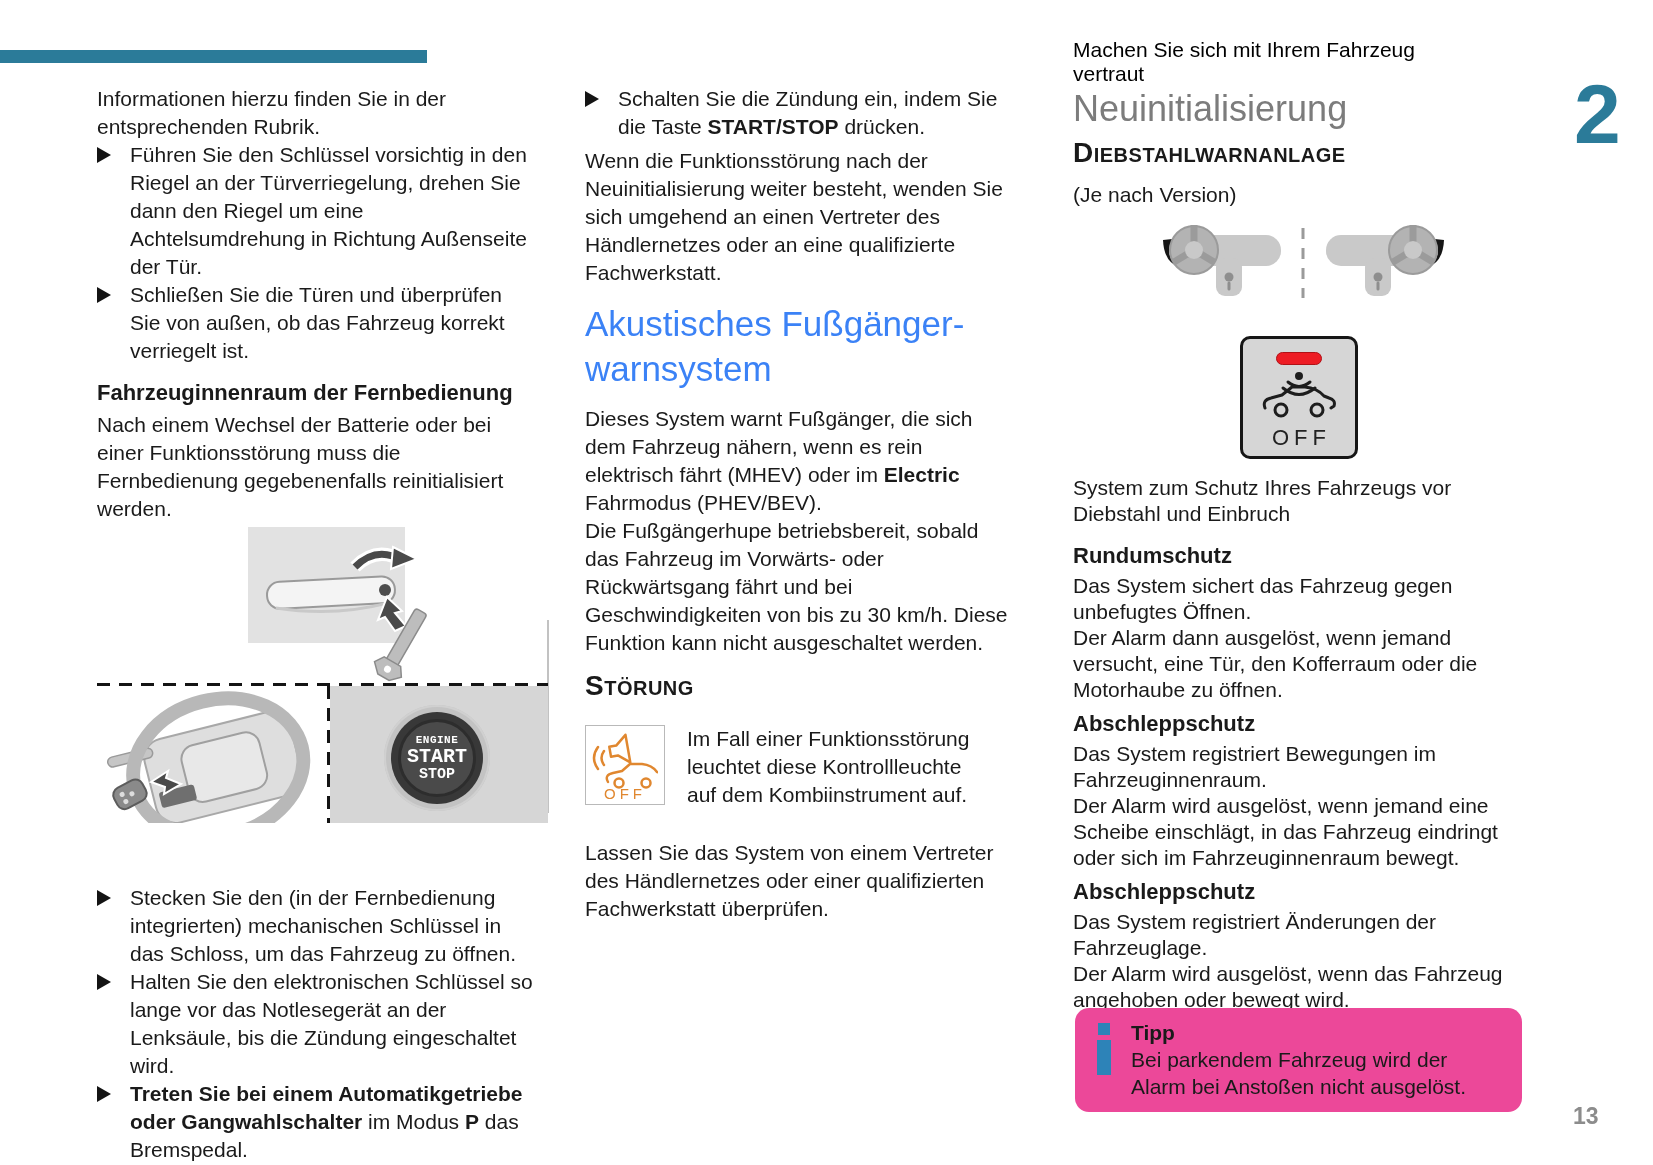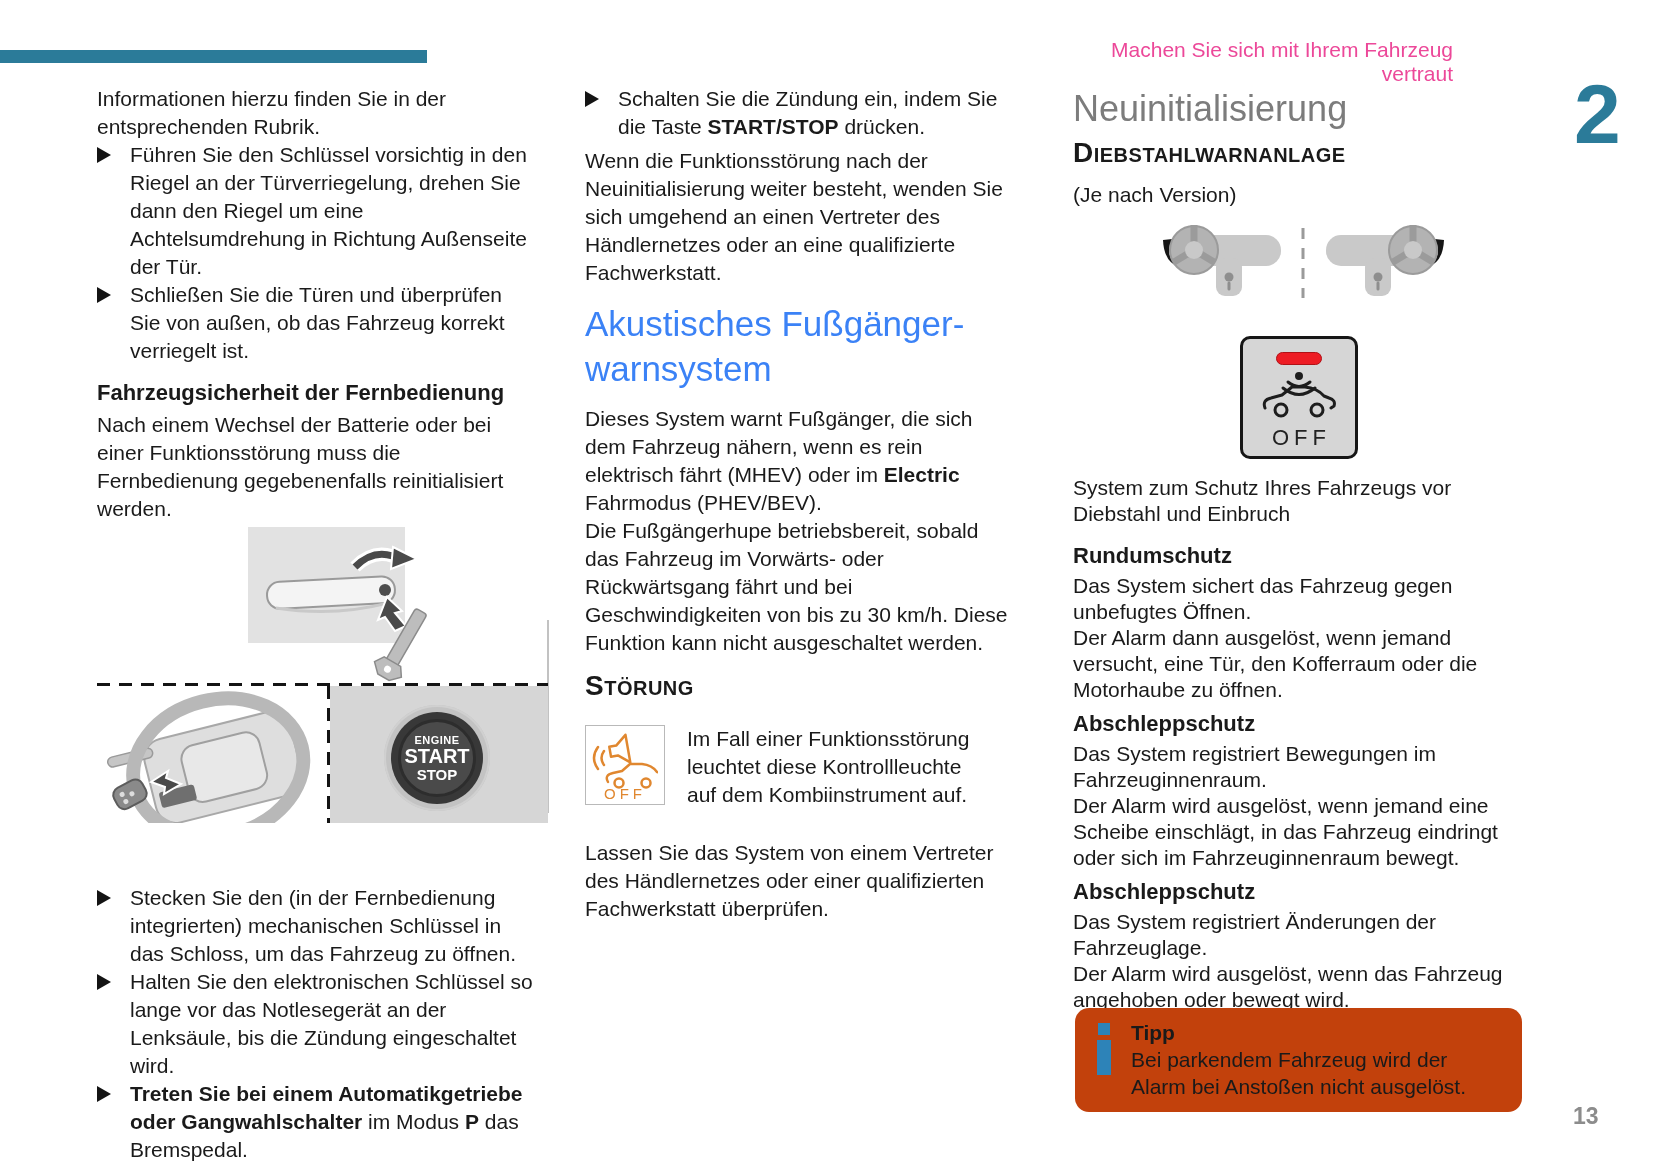--- a/index.html
+++ b/index.html
@@ -1,20 +1,20 @@
 <!DOCTYPE html>
 <html><head>
 <meta charset="utf-8">
 <style>
   html,body{margin:0;padding:0;background:#fff;}
   body{font-family:"Liberation Sans",sans-serif;color:#1a1a1a;}
   .page{position:relative;width:1653px;height:1165px;background:#fff;overflow:hidden;}
 
   .topbar{position:absolute;left:0;top:50px;width:427px;height:13px;background:#2b7b99;}
-  .running{position:absolute;left:1073px;top:38px;width:380px;text-align:right;font-size:21px;color:#ec4899;}
+  .running{position:absolute;left:1073px;top:38px;width:380px;text-align:left;font-size:21px;color:#000000;}
   .chapter{position:absolute;left:1574px;top:72px;font-size:84px;font-weight:bold;color:#2b7b99;line-height:1;}
   .pagenum{position:absolute;left:1573px;top:1103px;font-size:23px;font-weight:bold;color:#8c8c8c;}
   .v-rule{position:absolute;left:547px;top:620px;width:2px;height:193px;background:#c2c2c2;}
 
   .col{position:absolute;top:85px;font-size:21px;line-height:28px;}
   #col1{left:97px;width:440px;}
   #col2{left:585px;width:428px;}
   #col3{left:1073px;top:88px;width:430px;line-height:26px;}
   p{margin:0;}
 
@@ -26,21 +26,21 @@
   .h3{font-size:22px;font-weight:bold;margin:14px 0 4px 0;line-height:28px;}
   .h-gray{color:#3b82f6;font-weight:normal;margin:14px 0 0 0;font-size:35px;line-height:45px;}
   .h-gray-lg{color:#7c7c7c;font-weight:normal;margin:0;font-size:36px;line-height:42px;}
   .h-sc{font-variant:small-caps;font-weight:bold;font-size:28px;line-height:34px;letter-spacing:0.5px;margin:0;}
 
   
   .fig-handle{position:relative;height:158px;margin-top:2px;}
   .fig-handle svg{position:absolute;left:140px;top:0;}
 
   
-  .fig-ignition{position:relative;margin-top:0;width:451px;height:140px;}
+  .fig-ignition{position:relative;margin-top:0;width:451px;height:140px;font-family:Liberation Mono, monospace;}
   .dash-top{position:absolute;left:0;top:0;width:100%;height:3px;background:repeating-linear-gradient(to right,#141414 0 13px,transparent 13px 22px);}
   .dash-vert{position:absolute;left:230px;top:3px;width:3px;height:137px;background:repeating-linear-gradient(to bottom,#141414 0 13px,transparent 13px 22px);}
   .ign-left{position:absolute;left:0;top:3px;width:228px;height:137px;overflow:hidden;}
   .ign-right{position:absolute;left:233px;top:3px;width:218px;height:137px;background:#d6d6d6;}
   .ss-btn{position:absolute;left:54px;top:19px;width:106px;height:106px;border-radius:50%;background:#c3c3c3;box-shadow:0 0 0 2px #d0d0d0 inset;display:flex;align-items:center;justify-content:center;}
   .ss-b2{width:92px;height:92px;border-radius:50%;background:#383838;display:flex;align-items:center;justify-content:center;}
   .ss-b3{width:72px;height:72px;border-radius:50%;background:#4a4a4a;border:3px solid #2d2d2d;color:#fff;text-align:center;display:flex;flex-direction:column;justify-content:center;}
   .ss-engine{font-size:11px;font-weight:bold;letter-spacing:0.5px;line-height:12px;}
   .ss-start{font-size:20px;font-weight:bold;line-height:21px;}
   .ss-stop{font-size:15px;font-weight:bold;line-height:16px;}
@@ -57,21 +57,21 @@
   .alarm-panel{position:relative;margin:26px 0 0 167px;width:112px;height:117px;background:#d6d6d6;border:3px solid #161616;border-radius:10px;}
   .led{position:absolute;left:33px;top:13px;width:46px;height:13px;border-radius:7px;background:#ed1c24;border:1px solid #b01116;box-sizing:border-box;}
   .alarm-car{position:absolute;left:16px;top:32px;}
   .alarm-off{position:absolute;left:0;bottom:5px;width:100%;text-align:center;font-size:22px;letter-spacing:5px;color:#222;text-indent:5px;}
 
   .mt16{margin-top:16px;}
   .subsec .h3{margin:16px 0 4px 0;line-height:26px;}
   #col3 .h3{font-size:22px;}
 
   
-  .tip-box{position:absolute;left:1075px;top:1008px;width:447px;box-sizing:border-box;background:#c2410c;border-radius:14px;padding:11px 16px 12px 16px;font-size:21px;line-height:27px;}
+  .tip-box{position:absolute;left:1075px;top:1008px;width:447px;box-sizing:border-box;background:#ec4899;border-radius:14px;padding:11px 16px 12px 16px;font-size:21px;line-height:27px;}
   .tip-icon{float:left;width:26px;height:54px;margin:3px 14px 0 0;}
   .tip-title{font-weight:bold;}
 </style>
 </head>
 <body>
 
 <div class="page">
 
   <div class="topbar"></div>
   <div class="running">Machen Sie sich mit Ihrem Fahrzeug vertraut</div>
@@ -85,21 +85,21 @@
       <div class="bullet">
         <span class="tri"></span>
         <span>Führen Sie den Schlüssel vorsichtig in den Riegel an der Türverriegelung, drehen Sie dann den Riegel um eine Achtelsumdrehung in Richtung Außenseite der Tür.</span>
       </div>
       <div class="bullet">
         <span class="tri"></span>
         <span>Schließen Sie die Türen und überprüfen Sie von außen, ob das Fahrzeug korrekt verriegelt ist.</span>
       </div>
     </div>
 
-    <p class="h3">Fahrzeugsicherheit der Fernbedienung</p>
+    <p class="h3">Fahrzeuginnenraum der Fernbedienung</p>
     <p>Nach einem Wechsel der Batterie oder bei einer Funktionsstörung muss die Fernbedienung gegebenenfalls reinitialisiert werden.</p>
 
     <div class="fig-handle">
       <svg width="230" height="160" viewBox="0 0 230 160">
         <rect x="11" y="2" width="157" height="116" fill="#e2e2e2"></rect>
         <g transform="rotate(-3 95 68)">
           <rect x="30" y="54" width="128" height="27" rx="13" fill="#f4f4f4" stroke="#9a9a9a" stroke-width="2"></rect>
           <path d="M38 80 q58 12 112 1" fill="none" stroke="#c9c9c9" stroke-width="3"></path>
         </g>
         <circle cx="148" cy="65" r="6" fill="#4e4e4e"></circle>

